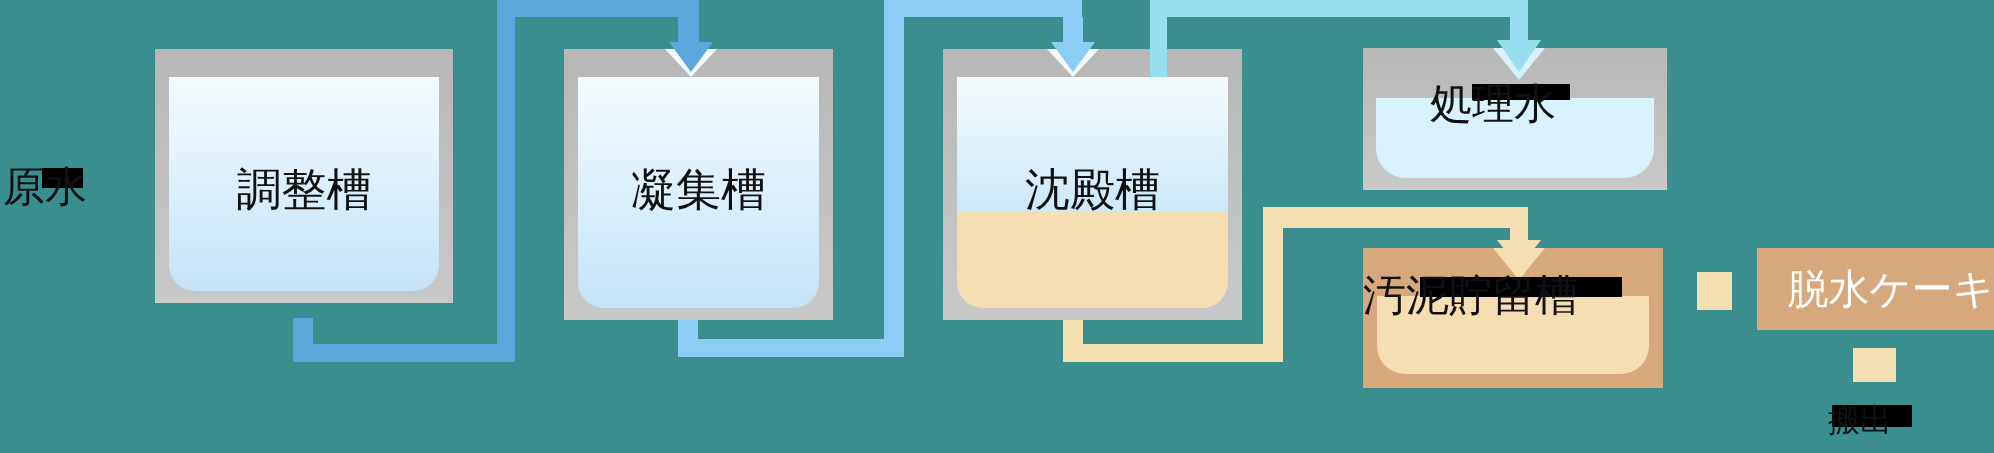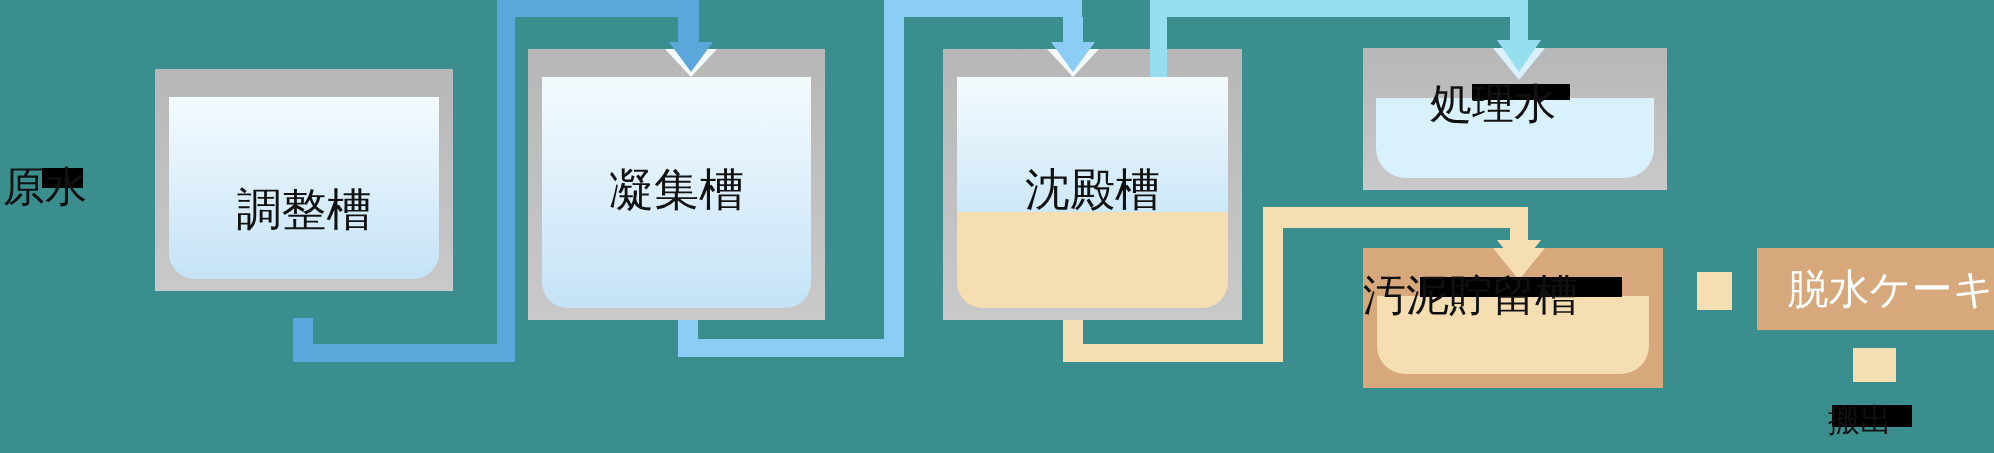--- a/index.html
+++ b/index.html
@@ -61,26 +61,26 @@
   <div class="seg" style="left:884px;top:0;width:20px;height:357px;background:var(--pipe-mid);"></div>
   <div class="seg" style="left:884px;top:0;width:198px;height:17px;background:var(--pipe-mid);"></div>
 
   <div class="seg" style="left:1150px;top:0;width:378px;height:17px;background:var(--pipe-treated);"></div>
 
   <div class="seg" style="left:1063px;top:315px;width:20px;height:47px;background:var(--sludge);"></div>
   <div class="seg" style="left:1063px;top:344px;width:220px;height:18px;background:var(--sludge);"></div>
   <div class="seg" style="left:1263px;top:207px;width:20px;height:155px;background:var(--sludge);"></div>
   <div class="seg" style="left:1263px;top:207px;width:265px;height:21px;background:var(--sludge);"></div>
 
-  <div class="tank" style="left:155px;top:49px;width:298px;height:222px;margin-top:20px;">
+  <div class="tank" style="left:155px;top:49px;width:298px;height:254px;">
     <div class="water"></div>
     <div class="tank-label">調整槽</div>
   </div>
 
-  <div class="tank" style="left:528px;top:49px;width:297px;height:271px;">
+  <div class="tank" style="left:564px;top:49px;width:269px;height:271px;">
     <div class="water"></div>
     <div class="tank-label">凝集槽</div>
   </div>
 
   <div class="tank" style="left:923px;top:49px;width:299px;height:271px;margin-left:20px;">
     <div class="water-split">
       <div class="blue"></div>
       <div class="mud"></div>
     </div>
     <div class="tank-label">沈殿槽</div>

